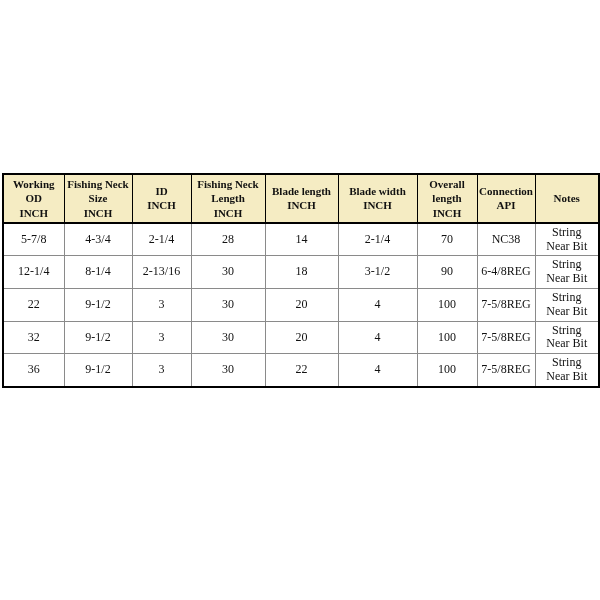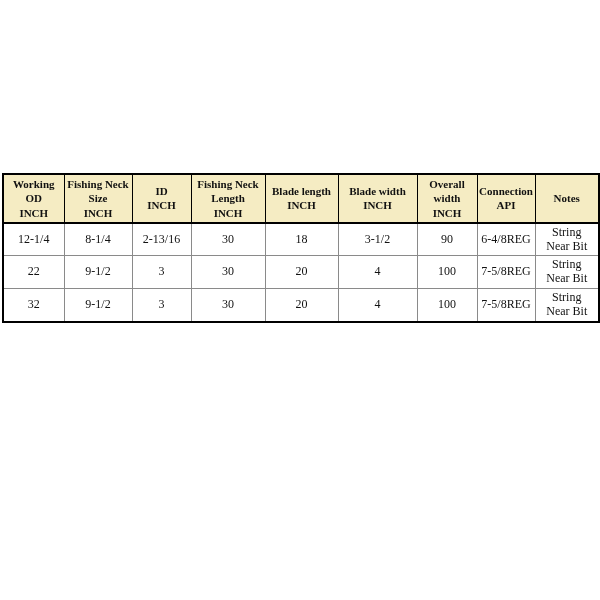--- a/index.html
+++ b/index.html
@@ -100,28 +100,40 @@
             <th>ID
 INCH</th>
             <th>Fishing Neck
 Length
 INCH</th>
             <th>Blade length
 INCH</th>
             <th>Blade width
 INCH</th>
             <th>Overall
-width
+length
 INCH</th>
             <th>Connection
 API</th>
             <th>Notes</th>
           </tr>
       </thead>
       <tbody>
+          <tr>
+            <td>5-7/8</td>
+            <td>4-3/4</td>
+            <td>2-1/4</td>
+            <td>28</td>
+            <td>14</td>
+            <td>2-1/4</td>
+            <td>70</td>
+            <td>NC38</td>
+            <td>String
+Near Bit</td>
+          </tr>
           <tr>
             <td>12-1/4</td>
             <td>8-1/4</td>
             <td>2-13/16</td>
             <td>30</td>
             <td>18</td>
             <td>3-1/2</td>
             <td>90</td>
             <td>6-4/8REG</td>
             <td>String
@@ -144,16 +156,28 @@
             <td>9-1/2</td>
             <td>3</td>
             <td>30</td>
             <td>20</td>
             <td>4</td>
             <td>100</td>
             <td>7-5/8REG</td>
             <td>String
 Near Bit</td>
           </tr>
+          <tr>
+            <td>36</td>
+            <td>9-1/2</td>
+            <td>3</td>
+            <td>30</td>
+            <td>22</td>
+            <td>4</td>
+            <td>100</td>
+            <td>7-5/8REG</td>
+            <td>String
+Near Bit</td>
+          </tr>
         </tbody>
     </table>
   </div>
 </div>
 
 </body></html>

